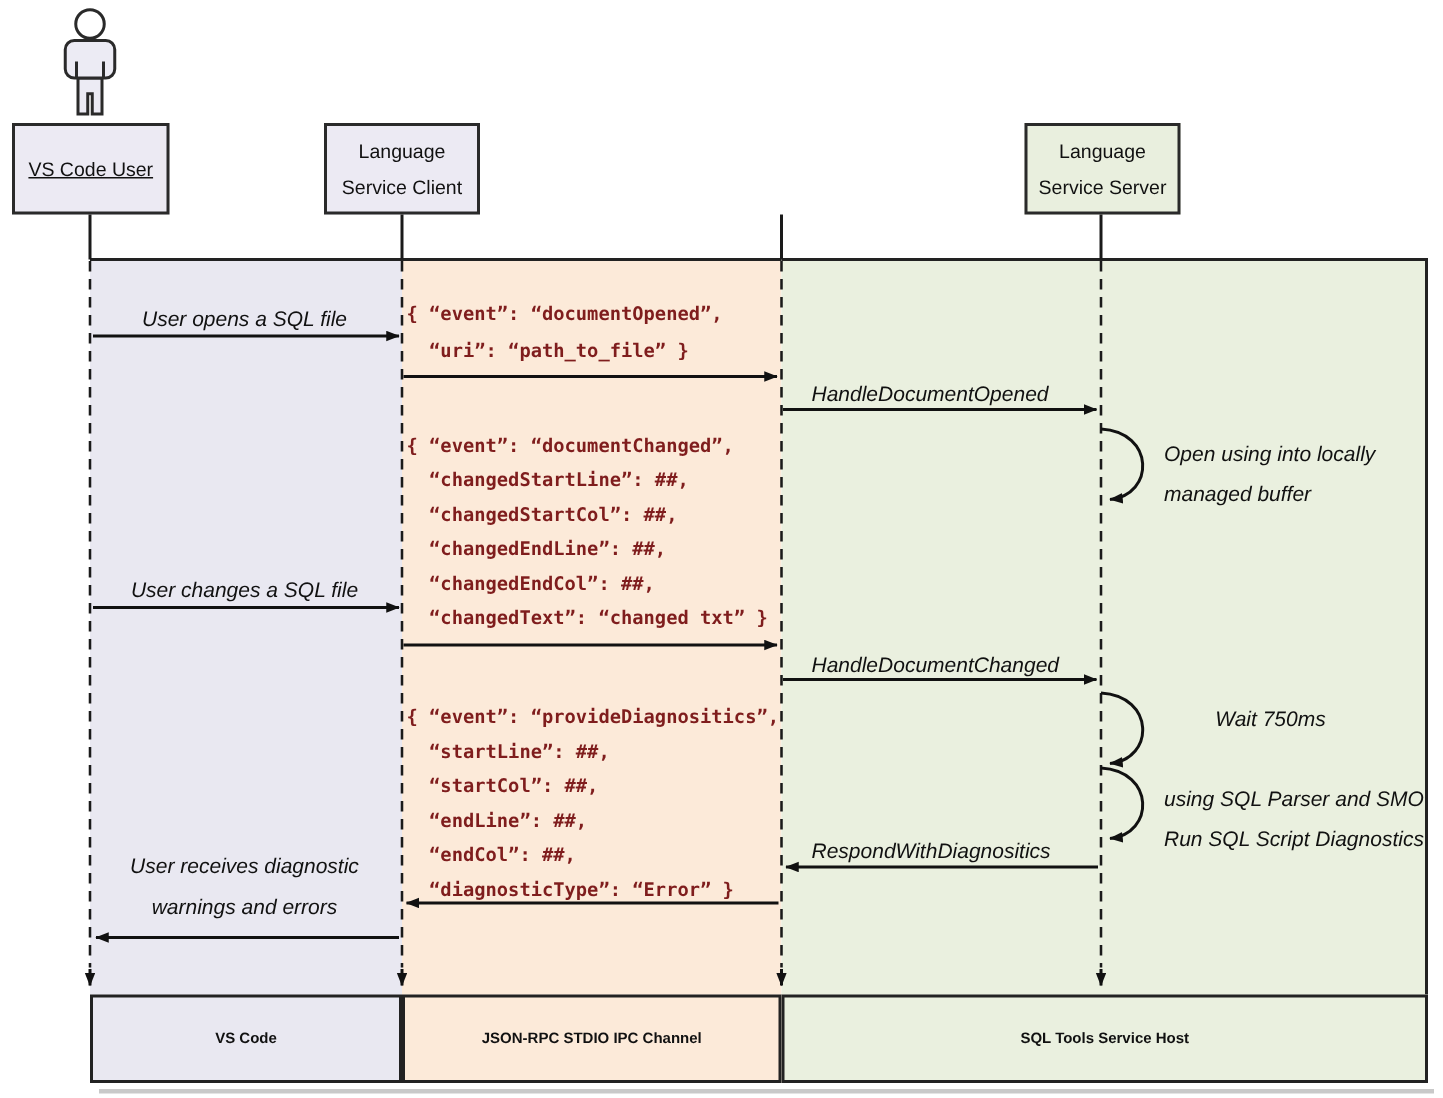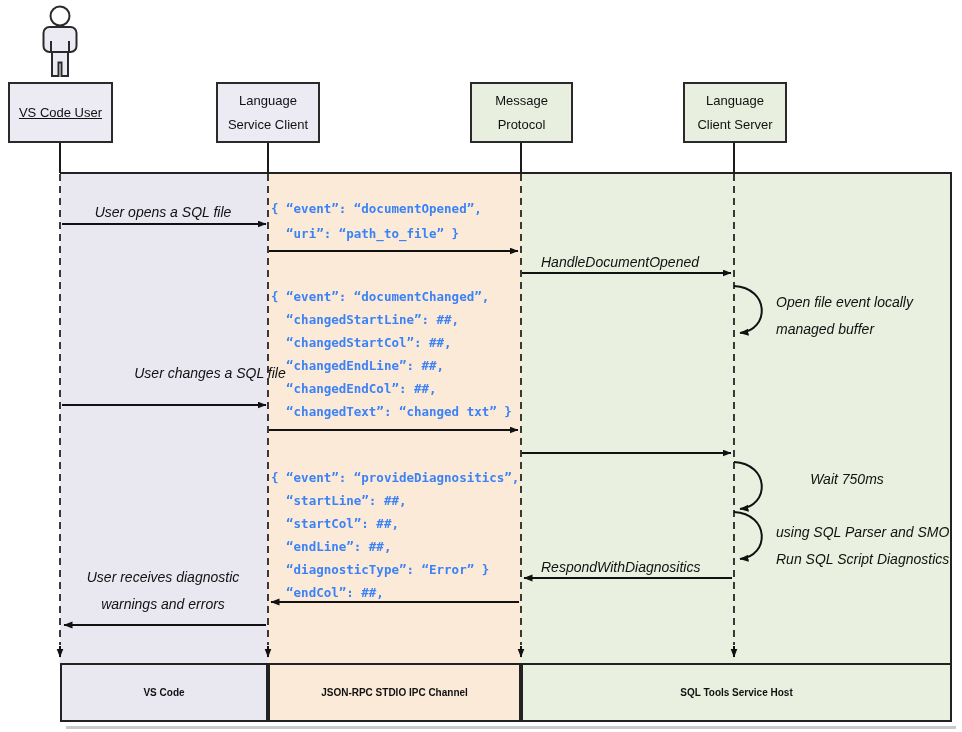--- a/index.html
+++ b/index.html
@@ -38,48 +38,44 @@
   svg.overlay { position:absolute; left:0; top:0; width:962px; height:732px; pointer-events:none; }
 
   .lbl {
     position:absolute; font-style:italic; font-size:14px; line-height:18px;
     white-space:nowrap; color:#111;
   }
   .lbl-center { text-align:center; white-space:normal; }
   .lbl-2line  { line-height:27px; white-space:normal; }
 
   .code-block { position:absolute; left:271px; font-family:"DejaVu Sans Mono", monospace;
-    font-size:12.5px; font-weight:600; color:#3b82f6; }
+    font-size:12.5px; font-weight:600; color:#7f1d1d; }
   .code-line { white-space:pre; }
   .lh25 .code-line { line-height:25px; }
   .lh23 .code-line { line-height:23px; }
 </style>
 </head>
 <body>
 
 <div class="stage">
 
   <div class="band band-lavender"></div>
   <div class="band band-peach"></div>
   <div class="band band-green"></div>
 
   <div class="actor-box actor-lavender" style="left:8px; width:105px;text-decoration:underline;">
     <span>VS Code User</span>
   </div>
   <div class="actor-box actor-lavender" style="left:216px; width:104px;">
     <span>Language</span>
     <span>Service Client</span>
   </div>
-  <div class="actor-box actor-green" style="left:470px; width:103px;">
-    <span>Message</span>
-    <span>Protocol</span>
-  </div>
   <div class="actor-box actor-green" style="left:683px; width:104px;">
     <span>Language</span>
-    <span>Client Server</span>
+    <span>Service Server</span>
   </div>
 
   <svg class="overlay" viewBox="0 0 962 732">
     <defs>
       <marker id="ah" markerWidth="10" markerHeight="8" refX="8.5" refY="3.5" orient="auto" markerUnits="userSpaceOnUse">
         <path d="M0,0 L9,3.5 L0,7 Z" fill="#111"></path>
       </marker>
     </defs>
 
     <g stroke="#2a2a2a" stroke-width="2" fill="#ecebf4">
@@ -126,24 +122,25 @@
       <line x1="60" y1="646" x2="60" y2="657" marker-end="url(#ah)"></line>
       <line x1="268" y1="646" x2="268" y2="657" marker-end="url(#ah)"></line>
       <line x1="521" y1="646" x2="521" y2="657" marker-end="url(#ah)"></line>
       <line x1="734" y1="646" x2="734" y2="657" marker-end="url(#ah)"></line>
     </g>
   </svg>
 
   <div class="lbl lbl-center" style="left:60px; top:203px; width:206px;">User opens a SQL file</div>
   <div class="lbl" style="left:541px; top:253px;">HandleDocumentOpened</div>
   <div class="lbl lbl-2line" style="left:776px; top:289px;">
-    <div>Open file event locally</div>
+    <div>Open using into locally</div>
     <div>managed buffer</div>
   </div>
-  <div class="lbl lbl-center" style="left:60px; top:364px; width:206px;margin-left:47px;">User changes a SQL file</div>
+  <div class="lbl lbl-center" style="left:60px; top:384px; width:206px;">User changes a SQL file</div>
+  <div class="lbl" style="left:541px; top:434px;">HandleDocumentChanged</div>
   <div class="lbl lbl-2line lbl-center" style="left:772px; top:466px; width:150px;">
     <div>Wait 750ms</div>
   </div>
   <div class="lbl lbl-2line" style="left:776px; top:519px;">
     <div>using SQL Parser and SMO</div>
     <div>Run SQL Script Diagnostics</div>
   </div>
   <div class="lbl" style="left:541px; top:558px;">RespondWithDiagnositics</div>
   <div class="lbl lbl-2line lbl-center" style="left:60px; top:564px; width:206px;">
     <div>User receives diagnostic</div>
@@ -160,22 +157,22 @@
     <div class="code-line">  “changedStartCol”: ##,</div>
     <div class="code-line">  “changedEndLine”: ##,</div>
     <div class="code-line">  “changedEndCol”: ##,</div>
     <div class="code-line">  “changedText”: “changed txt” }</div>
   </div>
   <div class="code-block lh23" style="top:466px;">
     <div class="code-line">{ “event”: “provideDiagnositics”,</div>
     <div class="code-line">  “startLine”: ##,</div>
     <div class="code-line">  “startCol”: ##,</div>
     <div class="code-line">  “endLine”: ##,</div>
+    <div class="code-line">  “endCol”: ##,</div>
     <div class="code-line">  “diagnosticType”: “Error” }</div>
-    <div class="code-line">  “endCol”: ##,</div>
   </div>
 
   <div class="lane-box lane-lavender" style="left:60px; width:208px;">
     <span>VS Code</span>
   </div>
   <div class="lane-box lane-green" style="left:521px; width:431px;">
     <span>SQL Tools Service Host</span>
   </div>
   <div class="lane-box lane-peach" style="left:268px; width:253px;">
     <span>JSON-RPC STDIO IPC Channel</span>

